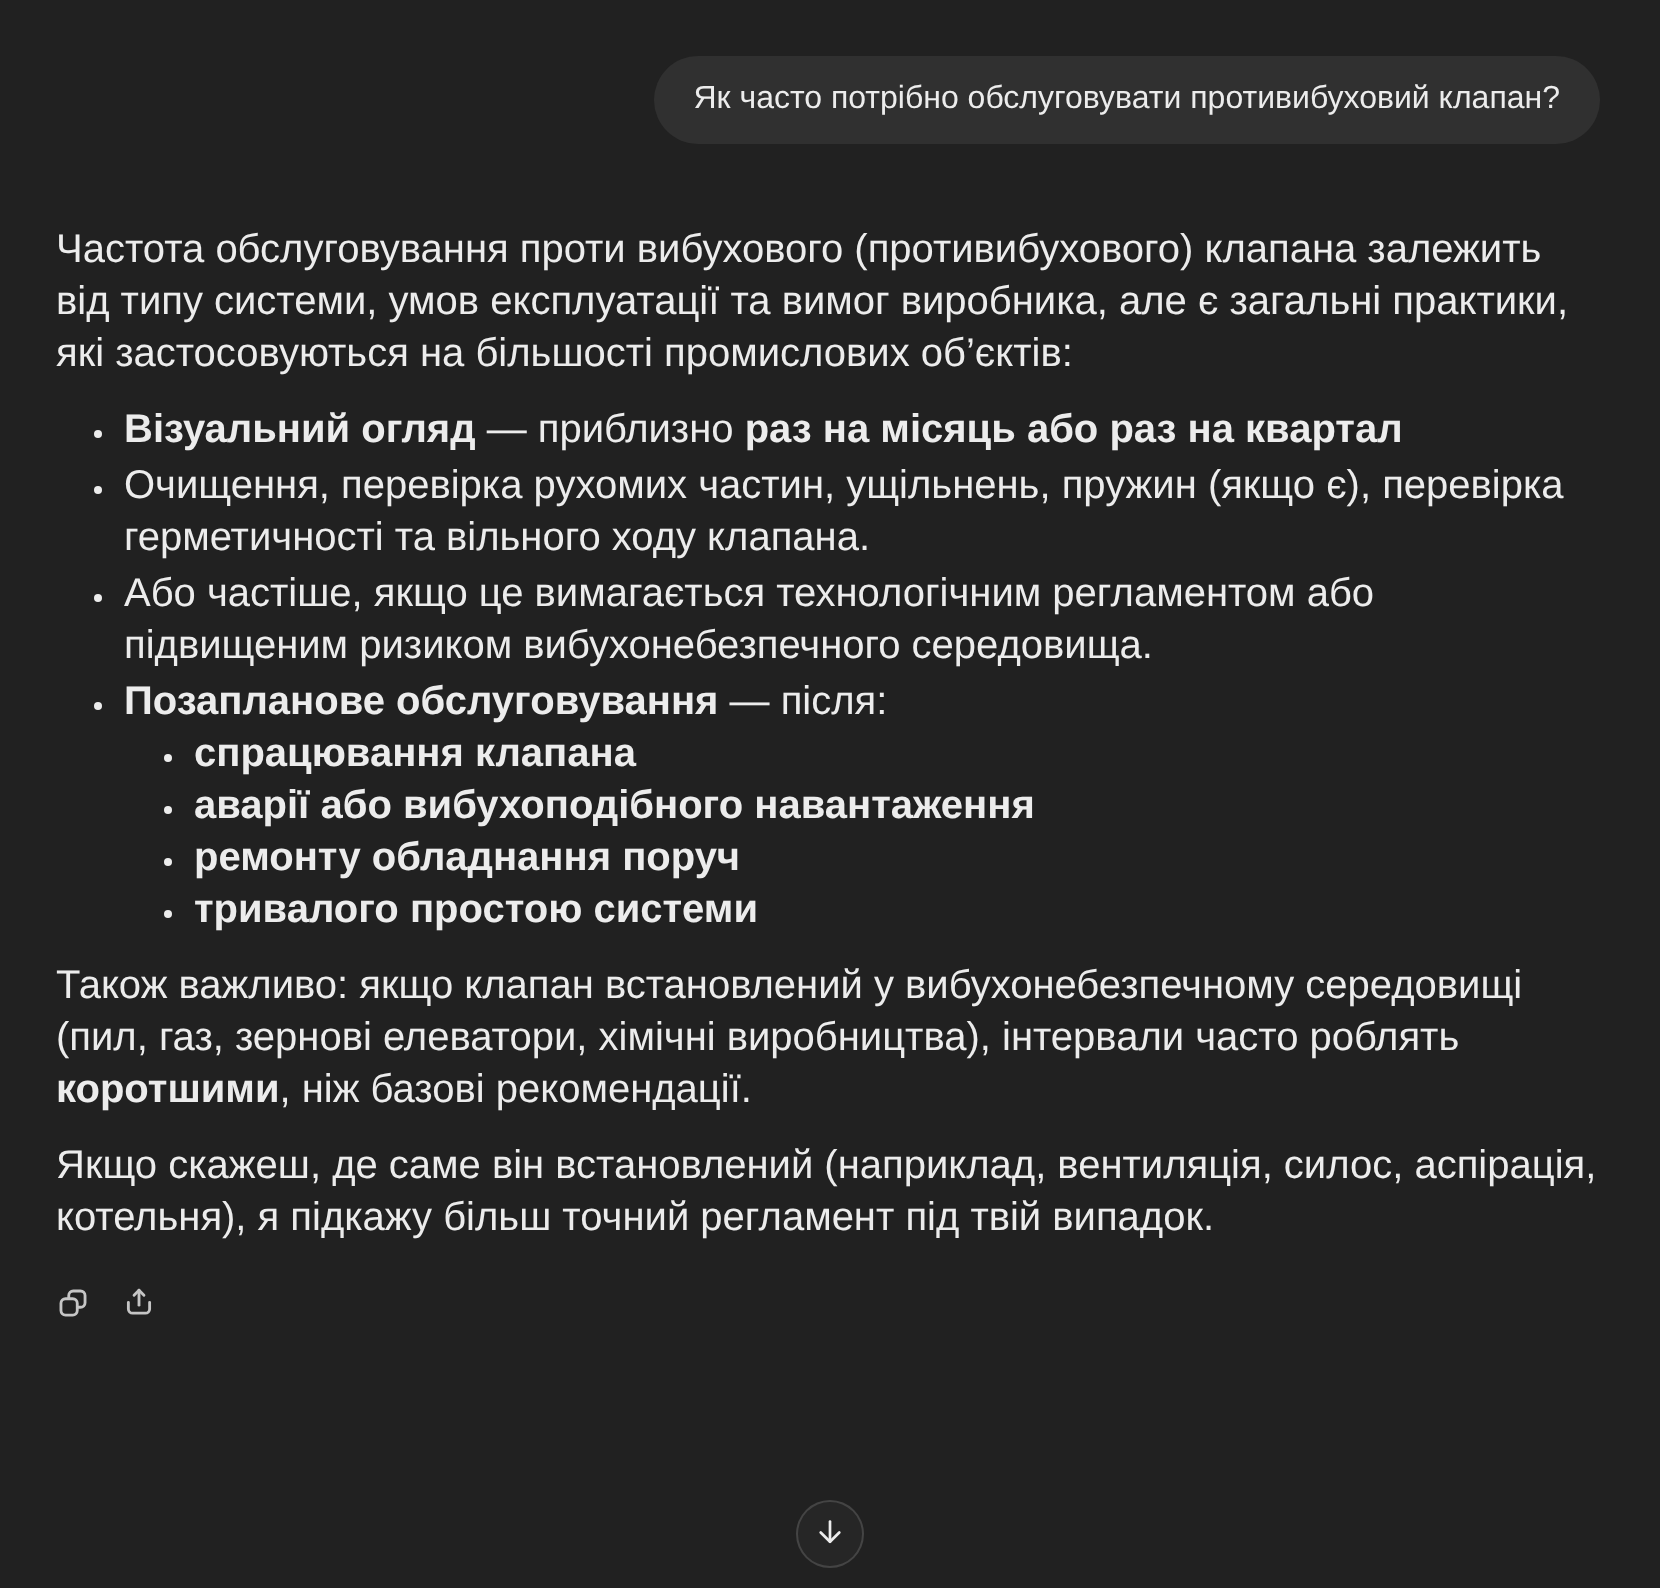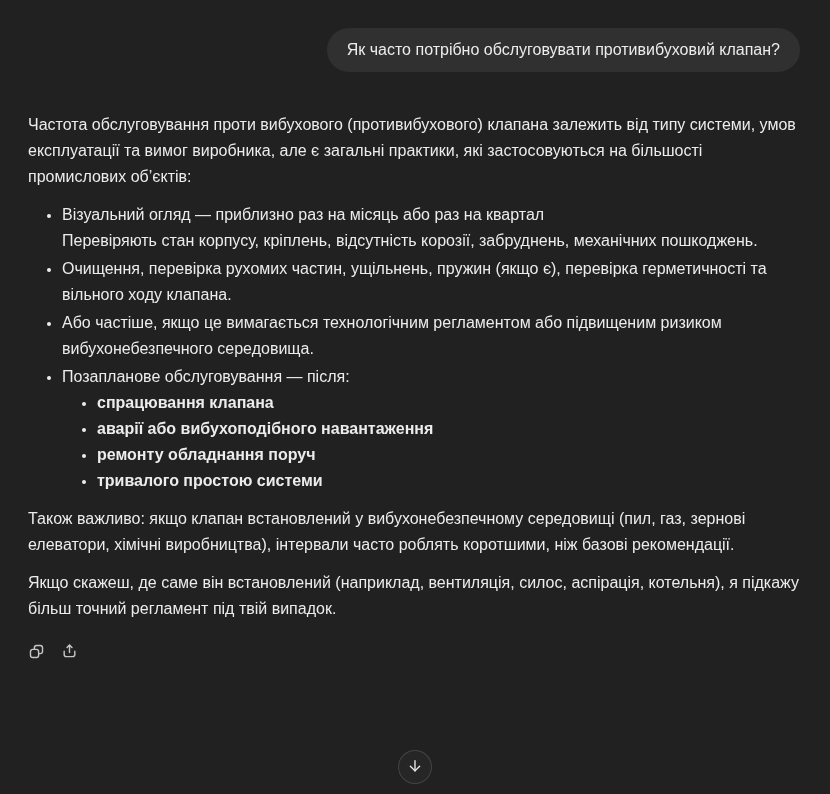--- a/index.html
+++ b/index.html
@@ -33,26 +33,26 @@
     border-radius: 22px;
     padding: 10px 20px;
     font-size: 16px;
     line-height: 24px;
     max-width: 560px;
     white-space: nowrap;
   }
   
   .assistant {
     margin-top: 40px;
-    font-size: 16px;
+    font-size: 20px;
     line-height: 26px;
     max-width: 772px;
   }
   .assistant p { margin: 0 0 12px 0; }
-  .assistant strong { font-weight: 400; text-align: center; }
+  .assistant strong { font-weight: 700; text-align: center; }
   ul.main-list {
     list-style: disc;
     margin: 0 0 12px 0;
     padding-left: 34px;
   }
   ul.main-list > li { margin-bottom: 2px; }
   ul.main-list li::marker { color: var(--text); font-size: 13px; }
   ul.sub-list {
     list-style: disc;
     margin: 0;
@@ -105,21 +105,20 @@
   </div>
 
   <div class="assistant">
 
     <p>Частота обслуговування проти вибухового (противибухового) клапана залежить від типу системи, умов експлуатації та вимог виробника, але є загальні практики, які застосовуються на більшості промислових об’єктів:</p>
 
 
     <ul class="main-list">
       <li>
         <span class="li-title"><strong>Візуальний огляд</strong><span> — приблизно </span><strong>раз на місяць або раз на квартал</strong></span>
-        <span class="li-body">Перевіряють стан корпусу, кріплень, відсутність корозії, забруднень, механічних пошкоджень.</span>
       </li>
       <li>
         <span class="li-body">Очищення, перевірка рухомих частин, ущільнень, пружин (якщо є), перевірка герметичності та вільного ходу клапана.</span>
       </li>
       <li>
         <span class="li-body">Або частіше, якщо це вимагається технологічним регламентом або підвищеним ризиком вибухонебезпечного середовища.</span>
       </li>
       <li>
         <span class="li-title"><strong>Позапланове обслуговування</strong><span> — після:</span></span>
         <ul class="sub-list">

